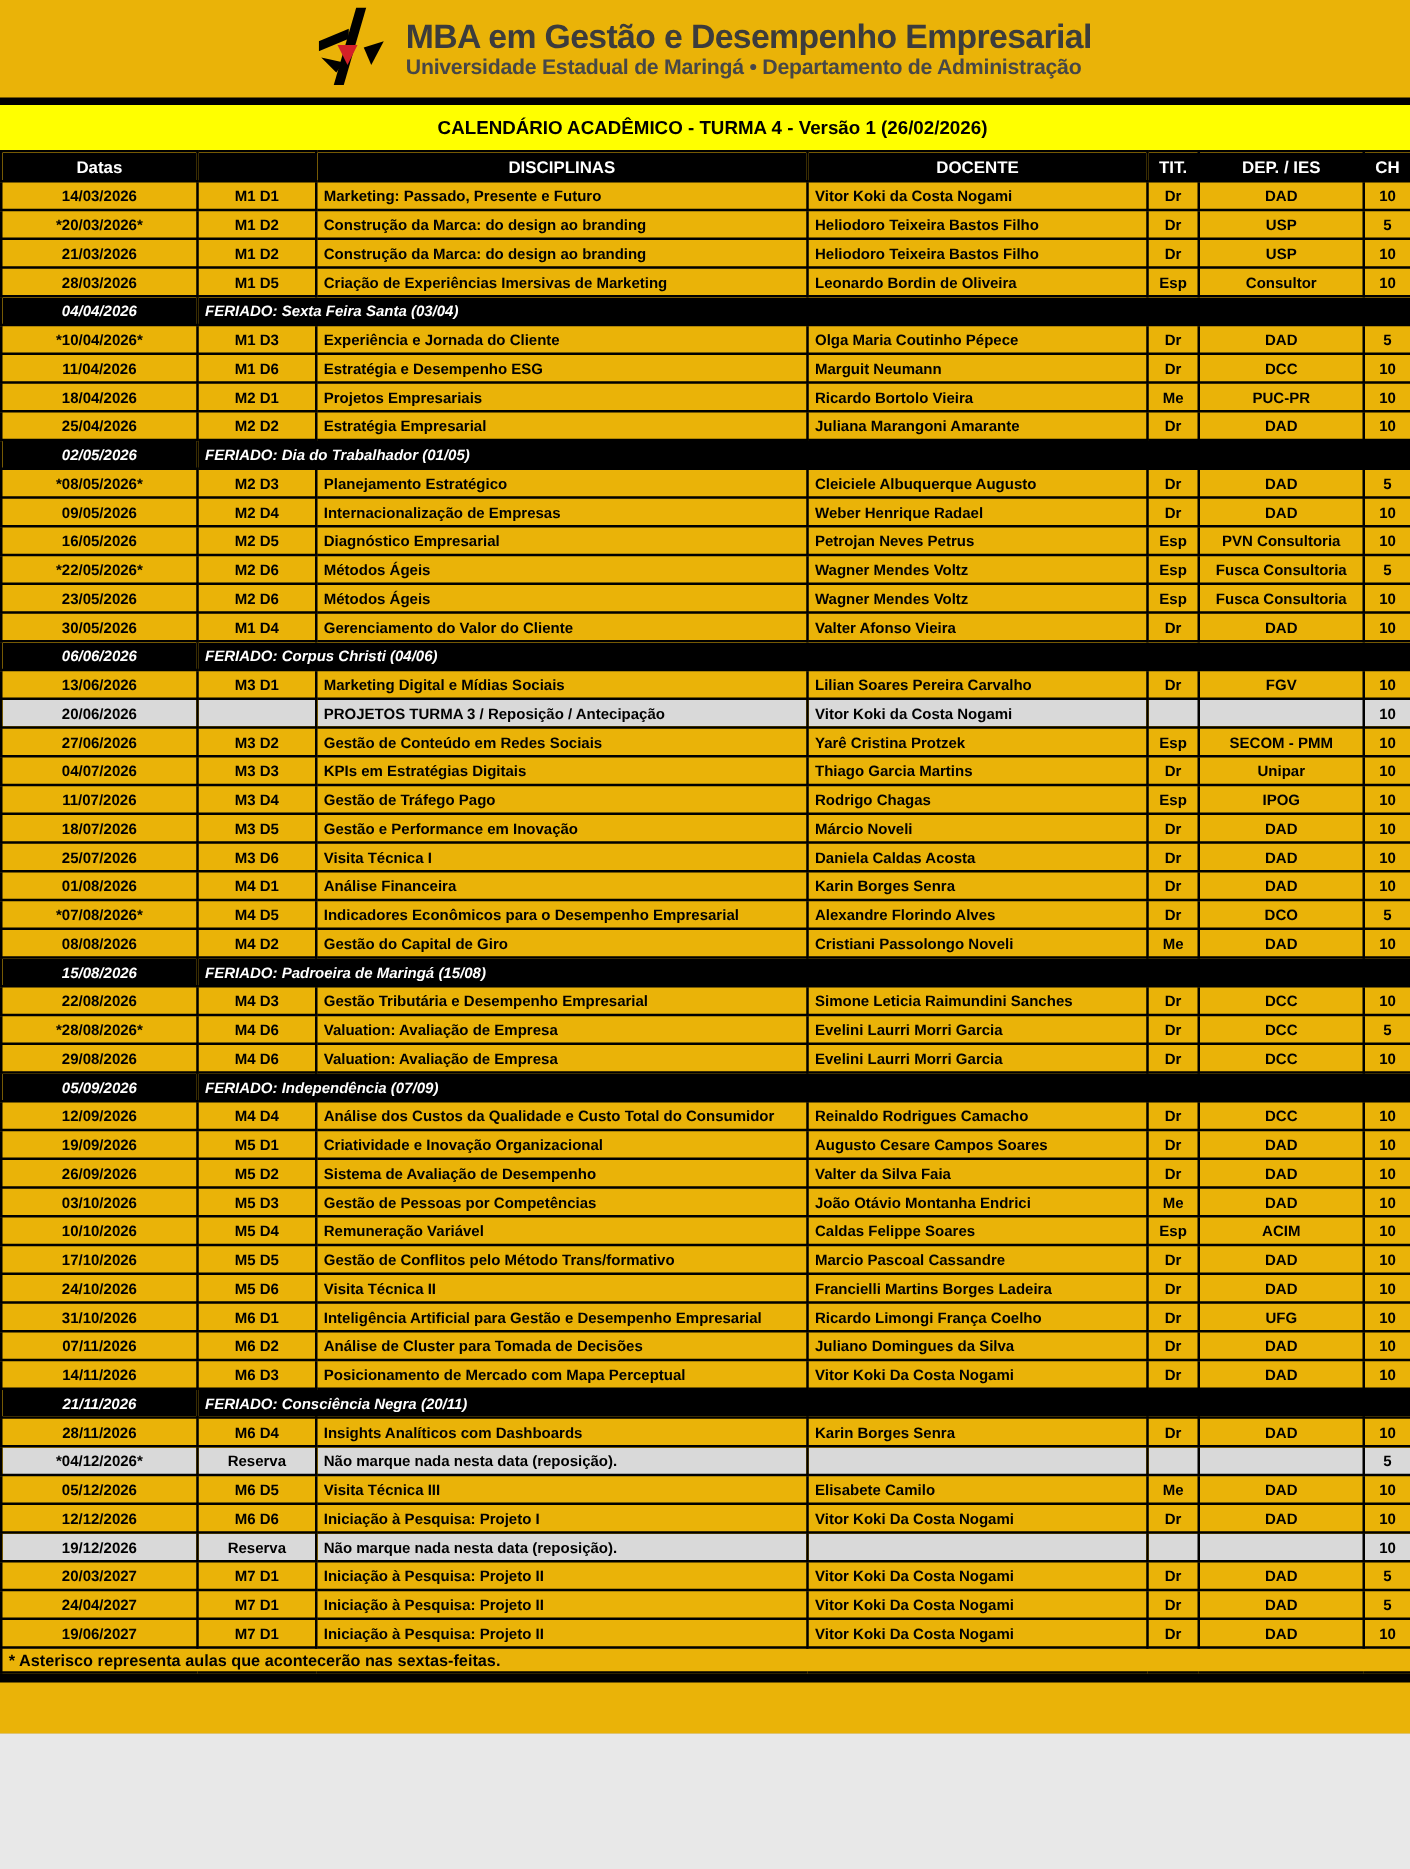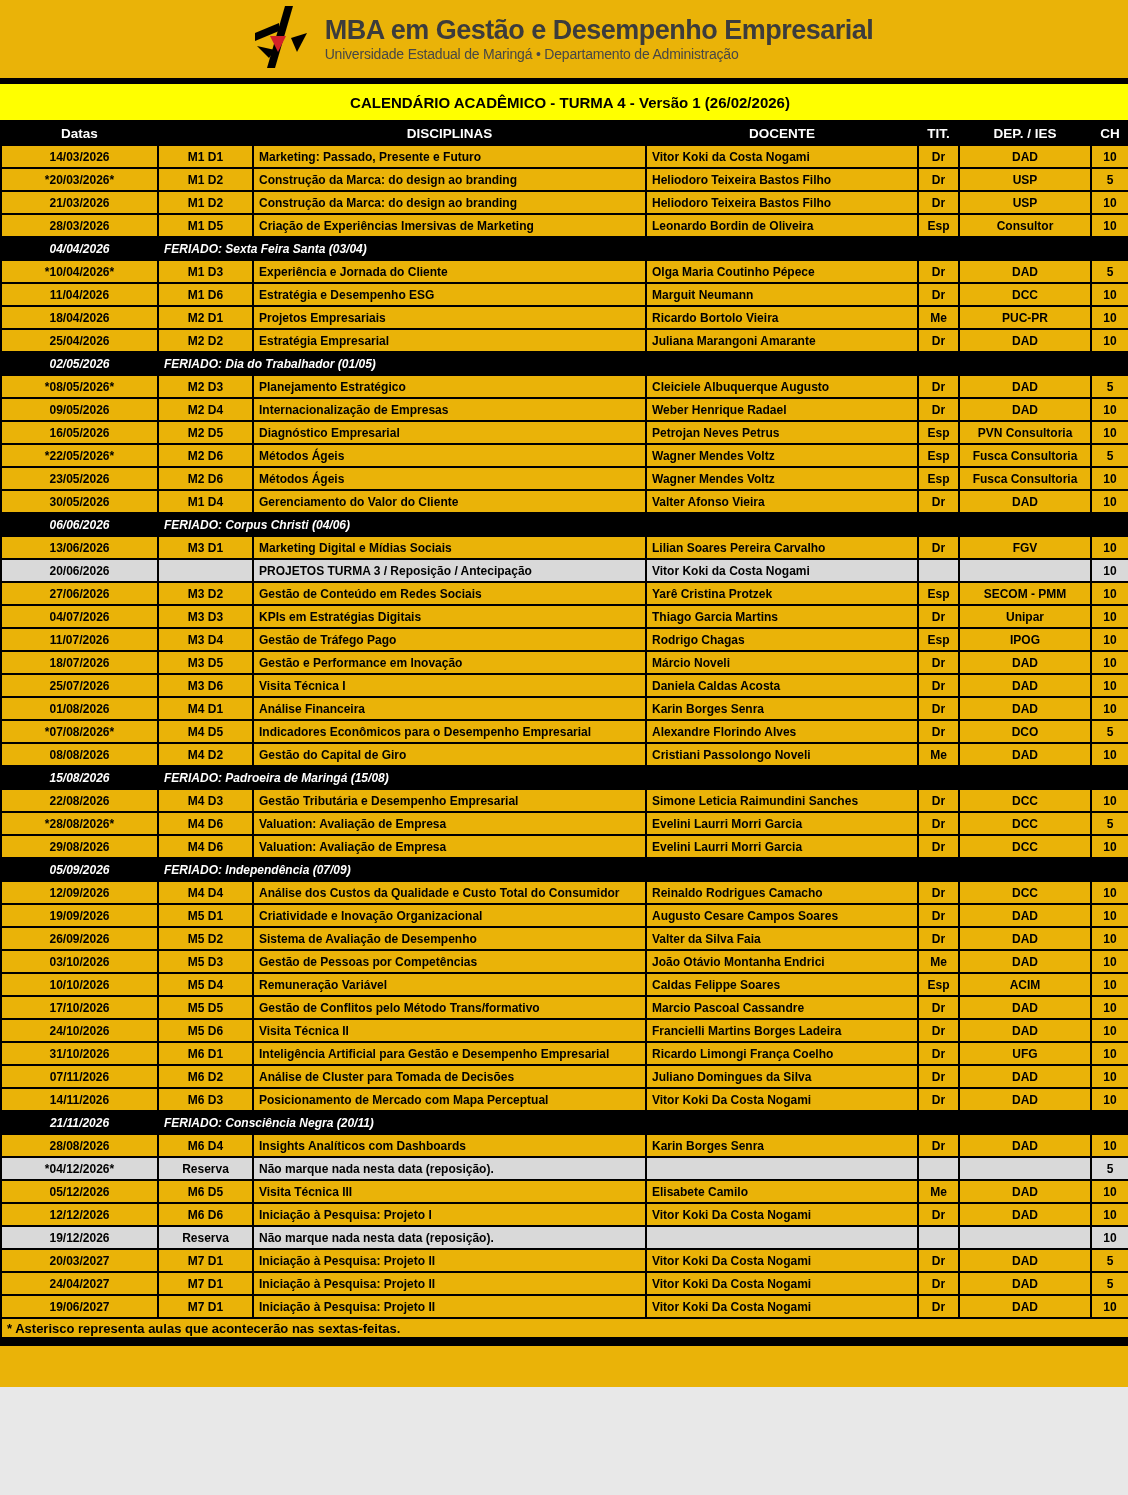--- a/index.html
+++ b/index.html
@@ -3,21 +3,21 @@
 <meta charset="utf-8">
 <style>
   html,body{margin:0;padding:0;background:#e8e8e8;}
   .page{width:1128px;height:1387px;margin:0 auto;background:#eab308;position:relative;
         font-family:"Liberation Sans",sans-serif;outline:1px solid #aaa;}
   
   .logo-band{height:78px;display:flex;align-items:center;justify-content:center;}
   .logo-wrap{display:flex;align-items:center;gap:10px;}
   .logo-text{display:flex;flex-direction:column;line-height:1.05;}
   .logo-title{font-size:27px;font-weight:bold;color:#3c3c3c;letter-spacing:-0.5px;}
-  .logo-sub{font-size:14px;color:#474747;font-weight:normal;letter-spacing:-0.2px;margin-top:2px;}
+  .logo-sub{font-size:17px;color:#474747;font-weight:bold;letter-spacing:-0.2px;margin-top:2px;}
   .black-strip{height:6px;background:#000;}
   .banner{height:36px;background:#ffff00;display:flex;align-items:center;justify-content:center;}
   .banner span{font-size:15px;font-weight:bold;color:#000;margin-left:12px;}
   
   table{border-collapse:collapse;table-layout:fixed;width:1128px;}
   td,th{border:2px solid #000;font-size:12px;font-weight:bold;color:#000;
         height:21px;padding:0 3px;overflow:hidden;white-space:nowrap;}
   thead th{background:#000;color:#fff;border-color:#000;font-size:13.5px;height:22px;}
   .c{text-align:center;}
   .l{text-align:left;padding-left:5px;}
@@ -429,21 +429,21 @@
           <td class="l">Vitor Koki Da Costa Nogami</td>
           <td class="c">Dr</td>
           <td class="c">DAD</td>
           <td class="c">10</td>
         </tr>
         <tr class="holiday">
           <td class="c">21/11/2026</td>
           <td class="l" colspan="6">FERIADO: Consciência Negra (20/11)</td>
         </tr>
         <tr>
-          <td class="c">28/08/2026</td>
+          <td class="c">28/11/2026</td>
           <td class="c">M6 D4</td>
           <td class="l">Insights Analíticos com Dashboards</td>
           <td class="l">Karin Borges Senra</td>
           <td class="c">Dr</td>
           <td class="c">DAD</td>
           <td class="c">10</td>
         </tr>
         <tr class="hl">
           <td class="c">*04/12/2026*</td>
           <td class="c">Reserva</td>

